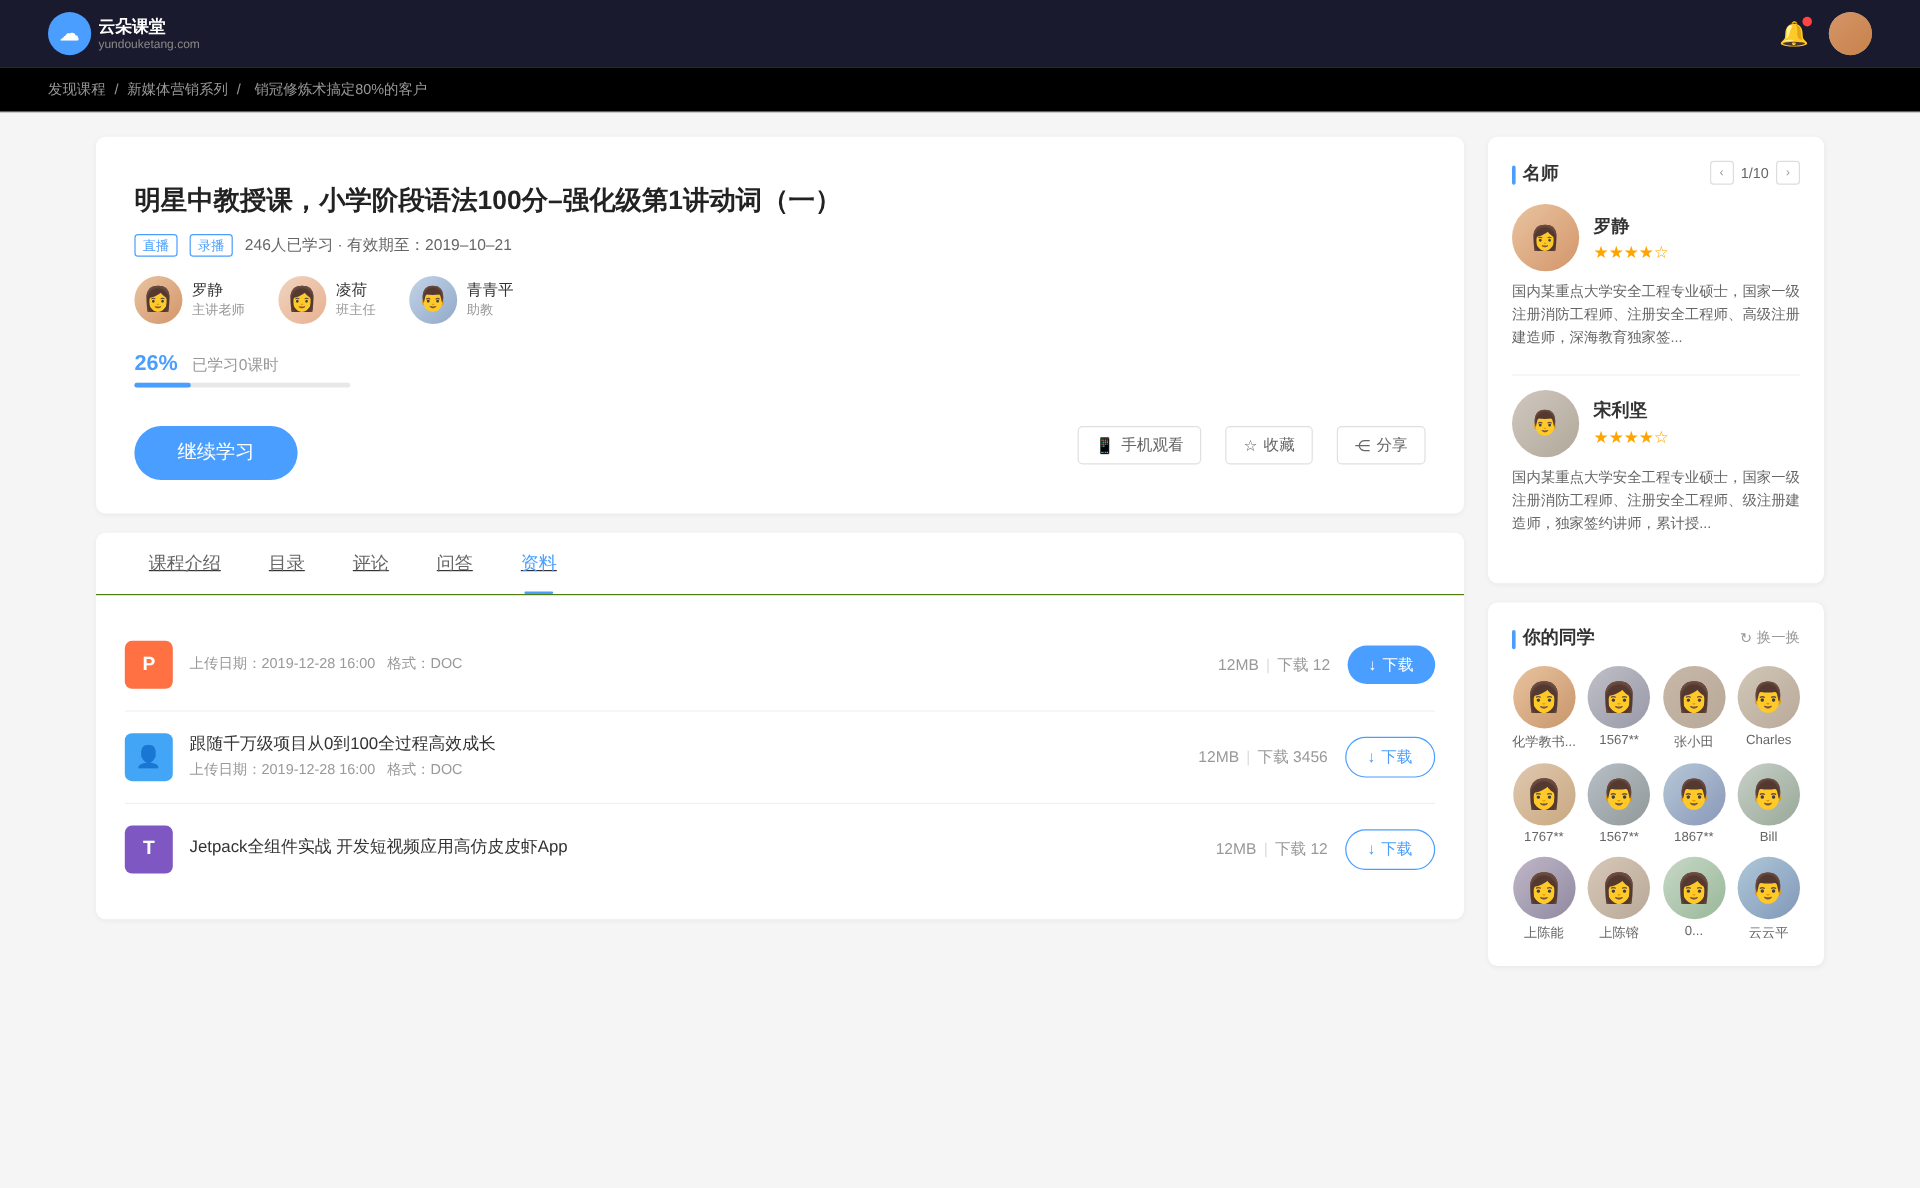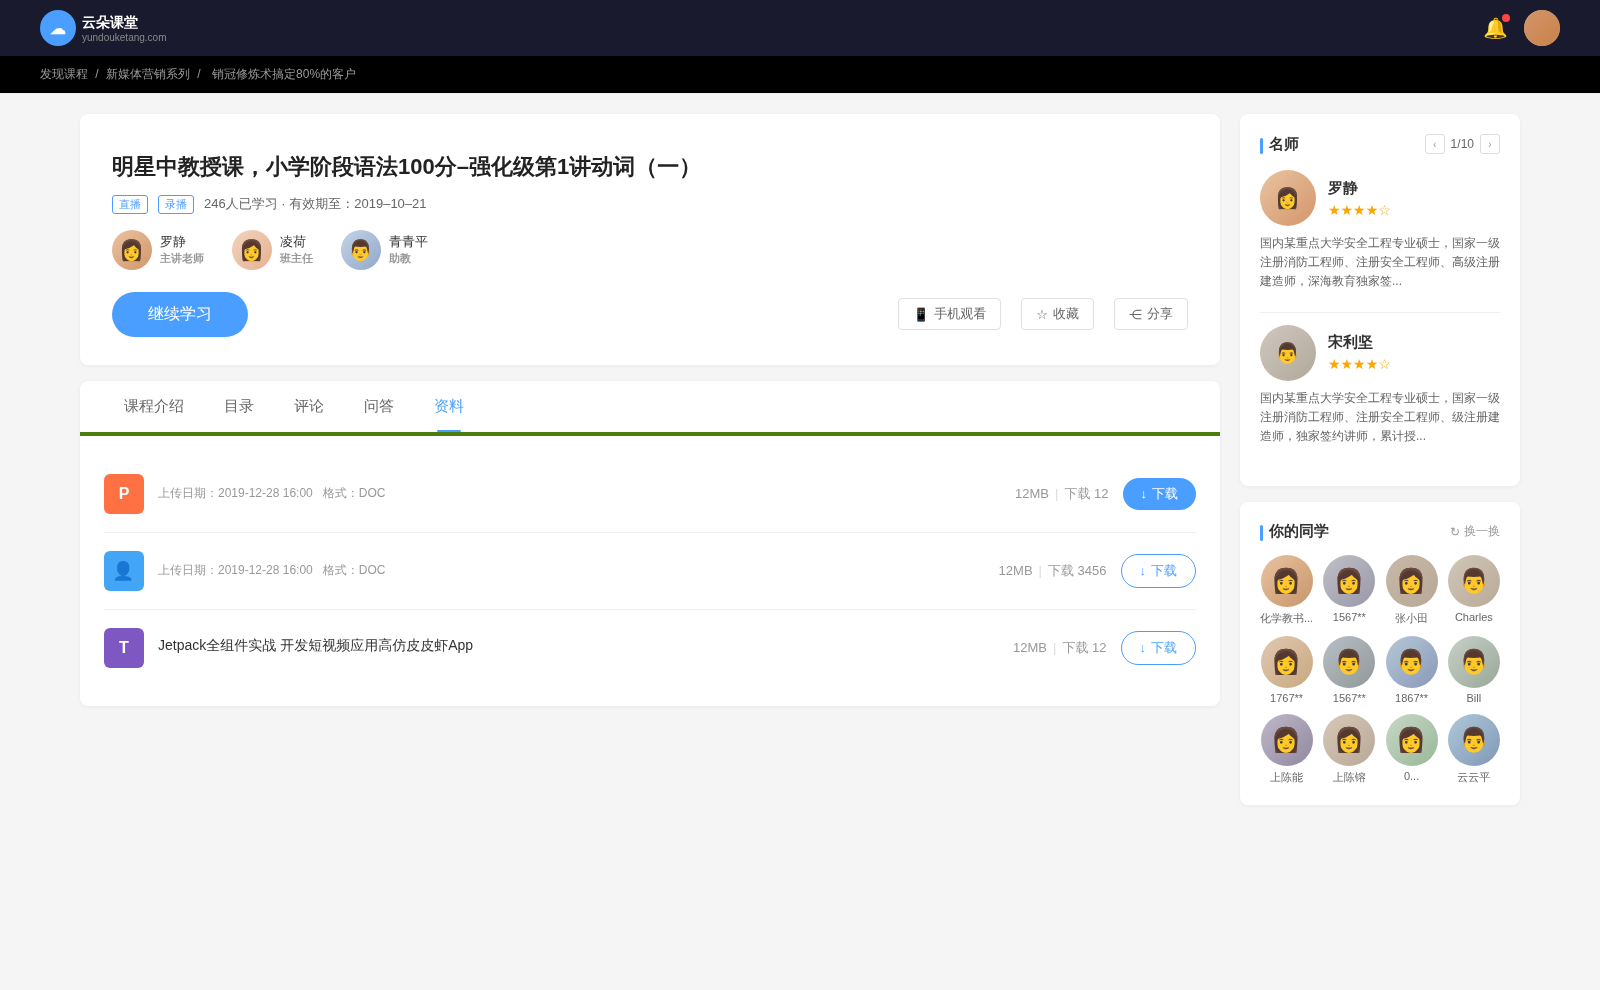--- a/index.html
+++ b/index.html
@@ -35,34 +35,34 @@
     .course-title { font-size: 22px; font-weight: bold; color: #222; margin-bottom: 12px; line-height: 1.4; margin-top: 10px; }
     .course-meta { display: flex; align-items: center; gap: 10px; margin-bottom: 16px; font-size: 13px; color: #666; }
     .badge { border: 1px solid; border-radius: 3px; padding: 1px 6px; font-size: 11px; font-weight: 500; }
     .badge-live { border-color: #4a9eff; color: #4a9eff; }
     .badge-rec { border-color: #4a9eff; color: #4a9eff; }
     .course-instructors { display: flex; align-items: center; gap: 28px; margin-bottom: 22px; }
     .instructor { display: flex; align-items: center; gap: 8px; }
     .instructor-avatar { width: 40px; height: 40px; border-radius: 50%; overflow: hidden; }
     .instructor-info { }
     .instructor-name { font-size: 13px; color: #333; font-weight: 500; }
-    .instructor-role { font-size: 11px; color: #999; font-weight: bold; }
+    .instructor-role { font-size: 11px; color: #999; }
     .progress-section { margin-bottom: 20px; }
     .progress-pct { color: #4a9eff; font-size: 18px; font-weight: bold; }
     .progress-label { color: #999; font-size: 13px; margin-left: 8px; }
     .progress-bar-bg { height: 4px; background: #e8e8e8; border-radius: 2px; margin-top: 6px; width: 180px; }
     .progress-bar-fill { height: 100%; background: #4a9eff; border-radius: 2px; }
     .course-actions { display: flex; align-items: center; gap: 0; }
-    .btn-continue { background: #4a9eff; color: white; border: none; border-radius: 24px; padding: 12px 36px; font-size: 16px; cursor: pointer; font-weight: 500; }
+    .btn-continue { background: #4a9eff; color: white; border: none; border-radius: 24px; padding: 12px 36px; font-size: 16px; cursor: pointer; font-weight: 500; margin-top: 12px; }
     .course-action-links { display: flex; gap: 20px; margin-left: auto; }
     .action-link { display: flex; align-items: center; gap: 5px; color: #666; cursor: pointer; font-size: 13px; border: 1px solid #e0e0e0; padding: 6px 14px; border-radius: 4px; }
 
     
     .tabs-section { background: white; border-radius: 8px; box-shadow: 0 1px 4px rgba(0,0,0,0.05); }
-    .tabs-header { display: flex; align-items: center; padding: 0 24px; border-bottom: 4px solid #4d7c0f; }
+    .tabs-header { display: flex; align-items: center; padding: 0 24px; border-bottom: 1px solid #4d7c0f; text-decoration: underline; }
     .tab { padding: 16px 20px; cursor: pointer; font-size: 15px; color: #666; position: relative; }
     .tab.active { color: #4a9eff; font-weight: 500; }
     .tab.active::after { content: ''; position: absolute; bottom: 0; left: 50%; transform: translateX(-50%); width: 24px; height: 2px; background: #4a9eff; border-radius: 1px; }
     .tabs-content { padding: 20px 24px; }
 
     
     .resource-item { display: flex; align-items: center; padding: 18px 0; border-bottom: 1px solid #f0f0f0; gap: 14px; }
     .resource-item:last-child { border-bottom: none; }
     .resource-icon { width: 40px; height: 40px; border-radius: 6px; display: flex; align-items: center; justify-content: center; font-size: 16px; font-weight: bold; color: white; flex-shrink: 0; }
     .resource-icon-p { background: #ff7043; }
@@ -190,20 +190,27 @@
           <div class="instructor-avatar av-qingqingping">
             <div class="face">👨</div>
           </div>
           <div class="instructor-info">
             <div class="instructor-name">青青平</div>
             <div class="instructor-role">助教</div>
           </div>
         </div>
       </div>
 
+      <div class="progress-section">
+        <span class="progress-pct">26%</span>
+        <span class="progress-label">已学习0课时</span>
+        <div class="progress-bar-bg">
+          <div class="progress-bar-fill" style="width:26%"></div>
+        </div>
+      </div>
 
       <div class="course-actions">
         <button class="btn-continue">继续学习</button>
         <div class="course-action-links">
           <div class="action-link">
             <span>📱</span>
             <span>手机观看</span>
           </div>
           <div class="action-link">
             <span>☆</span>
@@ -243,20 +250,21 @@
           </div>
           <button class="btn-download-filled">
             <span>↓</span>
             <span>下载</span>
           </button>
         </div>
 
         <div class="resource-item">
           <div class="resource-icon resource-icon-u" style="font-size:18px;">👤</div>
           <div class="resource-info">
+            <div class="resource-title">跟随千万级项目从0到100全过程高效成长</div>
             <div class="resource-meta">
               <span>上传日期：2019-12-28  16:00</span>
               &nbsp;&nbsp;<span>格式：DOC</span>
             </div>
           </div>
           <div class="resource-stats">
             <span>12MB</span>
             <span class="resource-divider">|</span>
             <span>下载 3456</span>
           </div>

